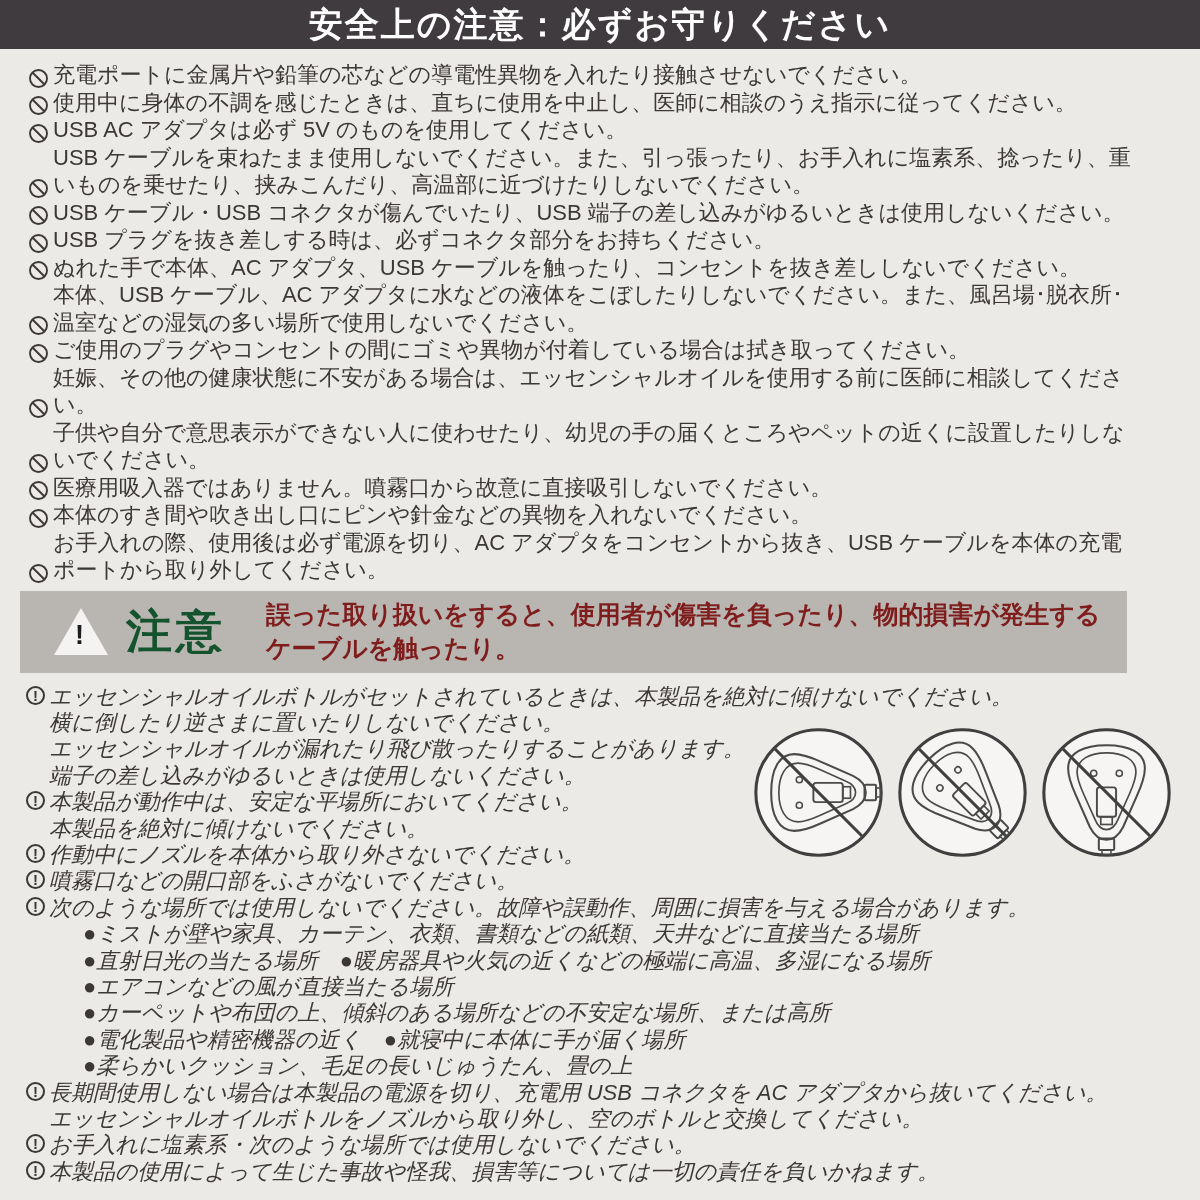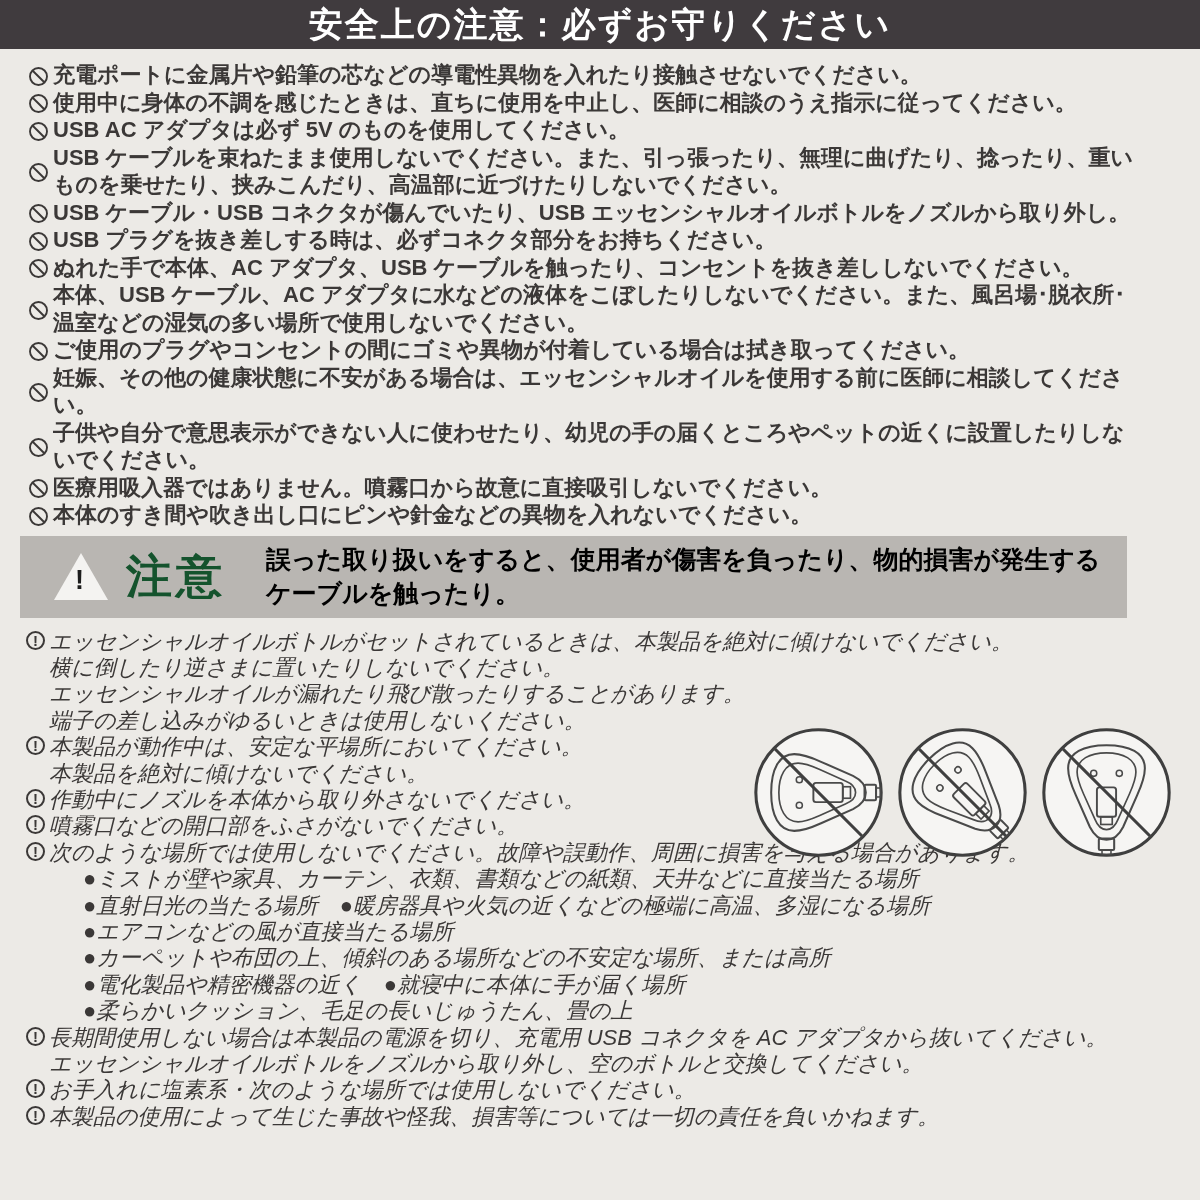--- a/index.html
+++ b/index.html
@@ -27,21 +27,21 @@
   .header h1 {
     margin: 0;
     font-size: 34px;
     font-weight: 700;
     letter-spacing: 2px;
   }
 
   
   .content { padding: 12px 18px 0 28px; }
   .p-list { list-style: none; margin: 0; padding: 0; font-size: 22px; line-height: 27.5px; }
-  .p-item { display: flex; align-items: center; font-weight: bold; }
+  .p-item { display: flex; align-items: flex-end; }
   .p-icon { flex: 0 0 auto; width: 21px; height: 21px; margin: 3px 4px 0 0; }
   .p-icon svg { display: block; width: 21px; height: 21px; }
   .p-text { flex: 1; }
 
   
   .banner {
     margin: 7px 25px 11px 20px;
     background: #b9b6b2;
     min-height: 82px;
     display: flex;
@@ -70,21 +70,21 @@
     font-weight: 800;
     color: #14532d;
     margin: 0 40px 0 18px;
     letter-spacing: 4px;
     white-space: nowrap;
   }
   .banner-msg {
     margin: 0;
     font-size: 25px;
     font-weight: 700;
-    color: #000000;
+    color: #7f1d1d;
     line-height: 1.35;
   }
 
   
   .c-list { list-style: none; margin: 0; padding: 0 18px 0 26px; font-size: 22px; line-height: 26.4px; }
   .c-item { display: flex; align-items: flex-start; }
   .c-icon {
     flex: 0 0 auto;
     width: 19px; height: 19px;
     border: 2px solid #3b3837;
@@ -149,30 +149,30 @@
           </span>
           <span class="p-text">USB AC アダプタは必ず 5V のものを使用してください。</span>
         </li>
         <li class="p-item">
           <span class="p-icon">
             <svg viewBox="0 0 20 20">
               <circle cx="10" cy="10" r="8.1" fill="none" stroke="#3b3837" stroke-width="1.8"></circle>
               <line x1="4.5" y1="4.5" x2="15.5" y2="15.5" stroke="#3b3837" stroke-width="1.8"></line>
             </svg>
           </span>
-          <span class="p-text">USB ケーブルを束ねたまま使用しないでください。また、引っ張ったり、無理に曲げたり、捻ったり、重いものを乗せたり、挟みこんだり、高温部に近づけたりしないでください。</span>
-        </li>
-        <li class="p-item">
-          <span class="p-icon">
-            <svg viewBox="0 0 20 20">
-              <circle cx="10" cy="10" r="8.1" fill="none" stroke="#3b3837" stroke-width="1.8"></circle>
-              <line x1="4.5" y1="4.5" x2="15.5" y2="15.5" stroke="#3b3837" stroke-width="1.8"></line>
-            </svg>
-          </span>
-          <span class="p-text">USB ケーブル・USB コネクタが傷んでいたり、USB エッセンシャルオイルボトルをノズルから取り外し。</span>
+          <span class="p-text">USB ケーブルを束ねたまま使用しないでください。また、引っ張ったり、お手入れに塩素系、捻ったり、重いものを乗せたり、挟みこんだり、高温部に近づけたりしないでください。</span>
+        </li>
+        <li class="p-item">
+          <span class="p-icon">
+            <svg viewBox="0 0 20 20">
+              <circle cx="10" cy="10" r="8.1" fill="none" stroke="#3b3837" stroke-width="1.8"></circle>
+              <line x1="4.5" y1="4.5" x2="15.5" y2="15.5" stroke="#3b3837" stroke-width="1.8"></line>
+            </svg>
+          </span>
+          <span class="p-text">USB ケーブル・USB コネクタが傷んでいたり、USB 端子の差し込みがゆるいときは使用しないください。</span>
         </li>
         <li class="p-item">
           <span class="p-icon">
             <svg viewBox="0 0 20 20">
               <circle cx="10" cy="10" r="8.1" fill="none" stroke="#3b3837" stroke-width="1.8"></circle>
               <line x1="4.5" y1="4.5" x2="15.5" y2="15.5" stroke="#3b3837" stroke-width="1.8"></line>
             </svg>
           </span>
           <span class="p-text">USB プラグを抜き差しする時は、必ずコネクタ部分をお持ちください。</span>
         </li>
@@ -231,20 +231,29 @@
           <span class="p-text">医療用吸入器ではありません。噴霧口から故意に直接吸引しないでください。</span>
         </li>
         <li class="p-item">
           <span class="p-icon">
             <svg viewBox="0 0 20 20">
               <circle cx="10" cy="10" r="8.1" fill="none" stroke="#3b3837" stroke-width="1.8"></circle>
               <line x1="4.5" y1="4.5" x2="15.5" y2="15.5" stroke="#3b3837" stroke-width="1.8"></line>
             </svg>
           </span>
           <span class="p-text">本体のすき間や吹き出し口にピンや針金などの異物を入れないでください。</span>
+        </li>
+        <li class="p-item">
+          <span class="p-icon">
+            <svg viewBox="0 0 20 20">
+              <circle cx="10" cy="10" r="8.1" fill="none" stroke="#3b3837" stroke-width="1.8"></circle>
+              <line x1="4.5" y1="4.5" x2="15.5" y2="15.5" stroke="#3b3837" stroke-width="1.8"></line>
+            </svg>
+          </span>
+          <span class="p-text">お手入れの際、使用後は必ず電源を切り、AC アダプタをコンセントから抜き、USB ケーブルを本体の充電ポートから取り外してください。</span>
         </li>
       </ul>
   </div>
 
   <div class="banner">
     <span class="warn-triangle">
       <span class="exclam">!</span>
     </span>
     <span class="banner-label">注意</span>
     <p class="banner-msg">

